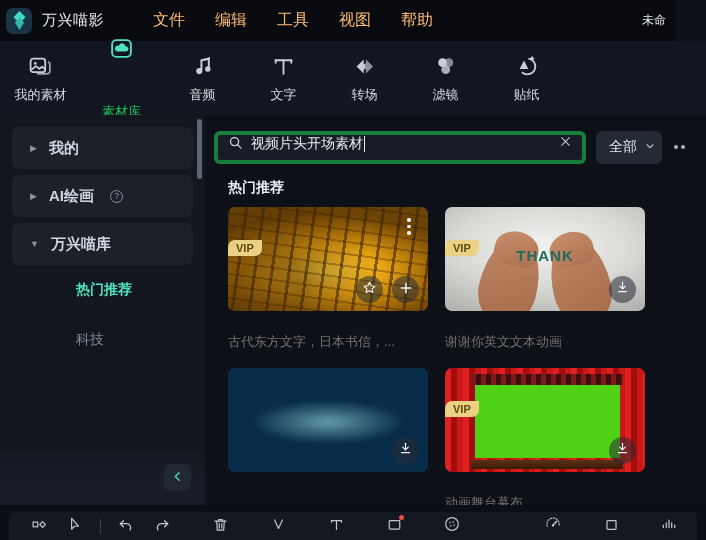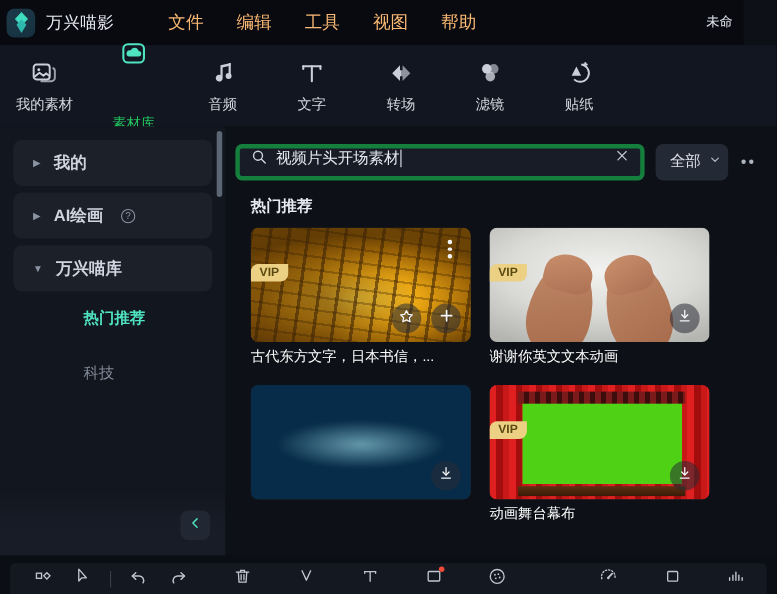--- a/index.html
+++ b/index.html
@@ -171,21 +171,21 @@
     background: rgba(40,44,52,.55);
     display: flex; align-items: center; justify-content: center; cursor: pointer;
   }
   .dl-circ {
     position: absolute; right: 9px; bottom: 8px; z-index: 4;
     width: 27px; height: 27px; border-radius: 50%;
     background: rgba(40,44,52,.55);
     display: flex; align-items: center; justify-content: center; cursor: pointer;
   }
   .cap {
-    margin-top: 4px; font-size: 13px; color: #ffffff;
+    margin-top: 22px; font-size: 13px; color: #737373;
     white-space: nowrap; overflow: hidden; text-overflow: ellipsis;
   }
 
   
   .art-calligraphy {
     position: absolute; inset: 0;
     background:
       radial-gradient(ellipse 70% 55% at 48% 62%, #ffd23c 0%, #e8a413 42%, #9c6407 78%, #6b4305 100%);
   }
   .art-calligraphy::after {
@@ -474,20 +474,21 @@
             </div>
           </div>
           <div class="cap">古代东方文字，日本书信，...</div>
         </div>
 
         <div class="card">
           <div class="thumb">
             <div class="art-thanks">
               <div class="hand l"></div>
               <div class="hand r"></div>
+              <div class="th-word">THANK</div>
             </div>
             <div class="vip-badge">VIP</div>
             <div class="dl-circ">
               <span>
                 <svg width="15" height="15" viewBox="0 0 24 24" fill="none" stroke="#f4f6f9" stroke-width="1.9" stroke-linecap="round" stroke-linejoin="round">
                   <path d="M12 3.6v10.4"></path>
                     <path d="M7.6 9.8 12 14.3l4.4-4.5"></path>
                     <path d="M5.6 18.6h12.8"></path>
                 </svg>
               </span>

